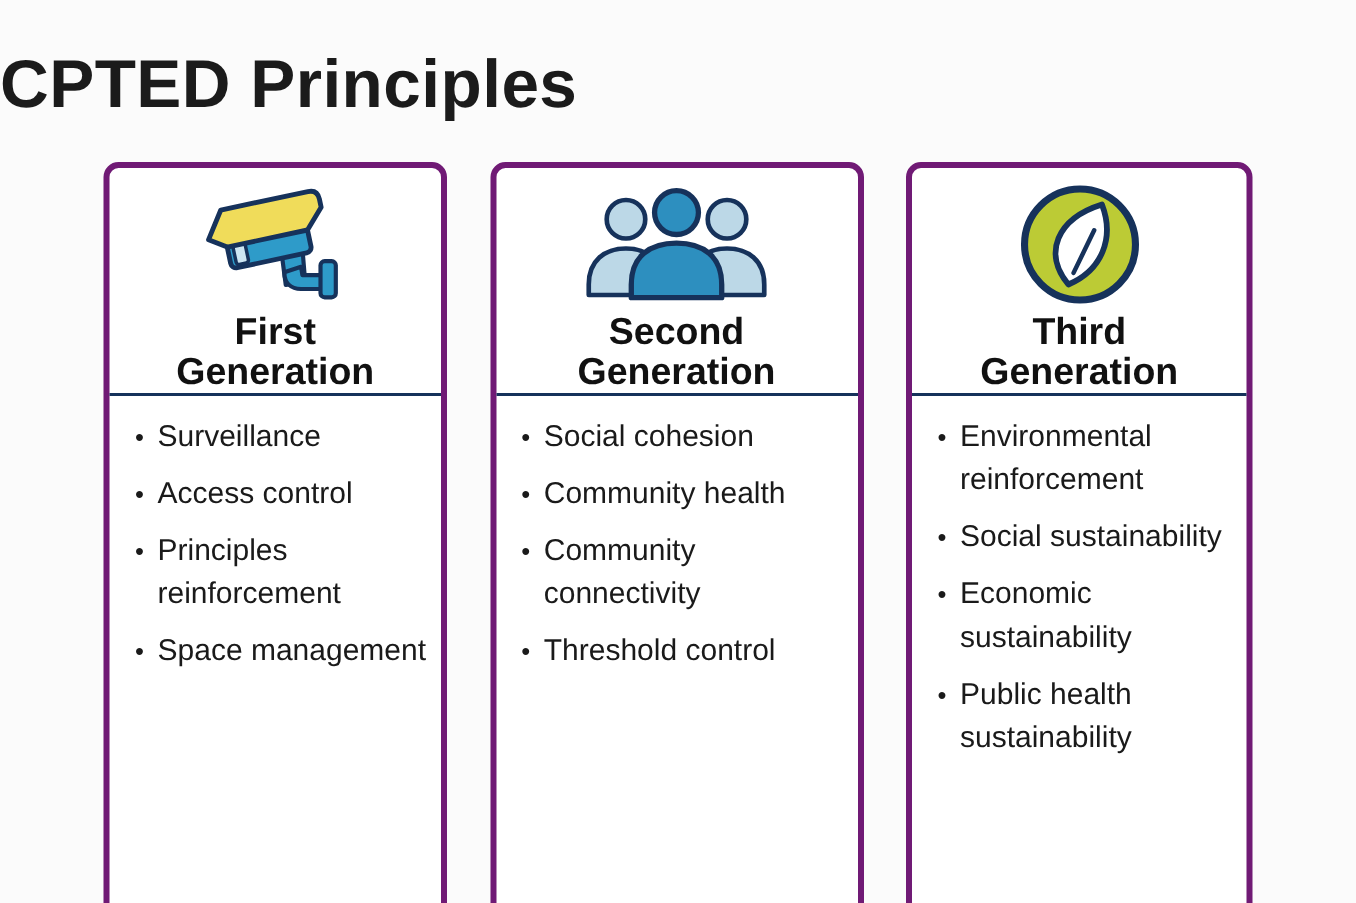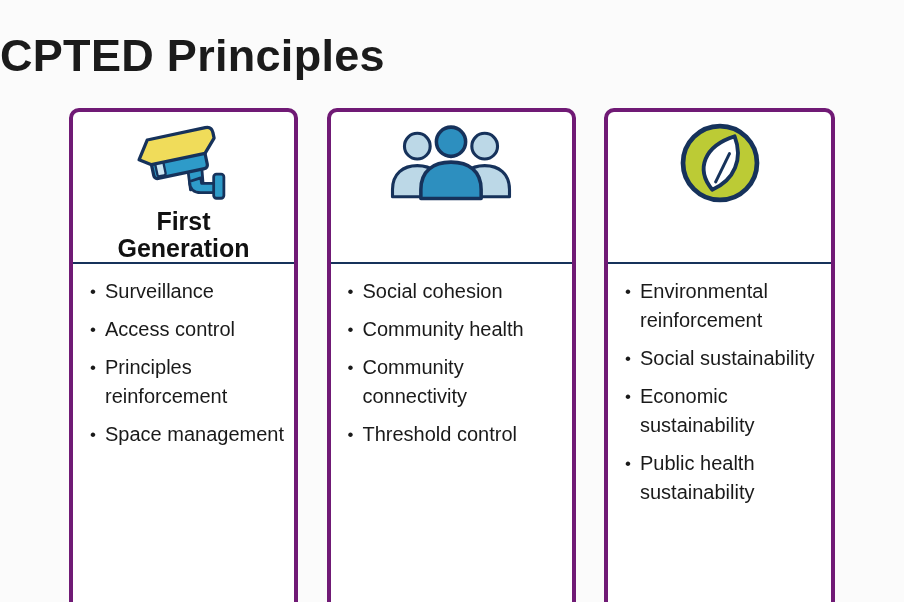--- a/index.html
+++ b/index.html
@@ -111,20 +111,21 @@
             <circle cx="113" cy="25" r="14.5"></circle>
             <path d="M85 82 V74 C85 56 97 47 113 47 C129 47 141 56 141 74 V82 Z"></path>
           </g>
 
           <g fill="#2D8FBF" stroke="#16325B" stroke-width="4" stroke-linejoin="round">
             <circle cx="75" cy="20" r="16.5"></circle>
             <path d="M41 84 V74 C41 53 55 43 75 43 C95 43 109 53 109 74 V84 Z"></path>
           </g>
         </svg>
       </div>
+      <h2 class="card-title">Second Generation</h2>
     </header>
     <div class="card-body">
       <ul class="card-list">
         <li>
             <span class="bullet">•</span>
             <span class="item-text">Social cohesion</span>
           </li>
         <li>
             <span class="bullet">•</span>
             <span class="item-text">Community health</span>
@@ -143,20 +144,21 @@
 
   <section class="card c3">
     <header class="card-header">
       <div class="icon-wrap">
         <svg width="86" height="86" viewBox="0 0 100 100" aria-hidden="true">
           <circle cx="50" cy="50" r="43" fill="#BCCB35" stroke="#16325B" stroke-width="5.5"></circle>
           <path d="M41 81 C 21 57 32 30 67 19 C 77 45 67 70 41 81 Z" fill="#FFFFFF" stroke="#16325B" stroke-width="4.5" stroke-linejoin="round"></path>
           <path d="M45 72 L61 39" fill="none" stroke="#16325B" stroke-width="3.5" stroke-linecap="round"></path>
         </svg>
       </div>
+      <h2 class="card-title">Third Generation</h2>
     </header>
     <div class="card-body">
       <ul class="card-list">
         <li>
             <span class="bullet">•</span>
             <span class="item-text">Environmental reinforcement</span>
           </li>
         <li>
             <span class="bullet">•</span>
             <span class="item-text">Social sustainability</span>

